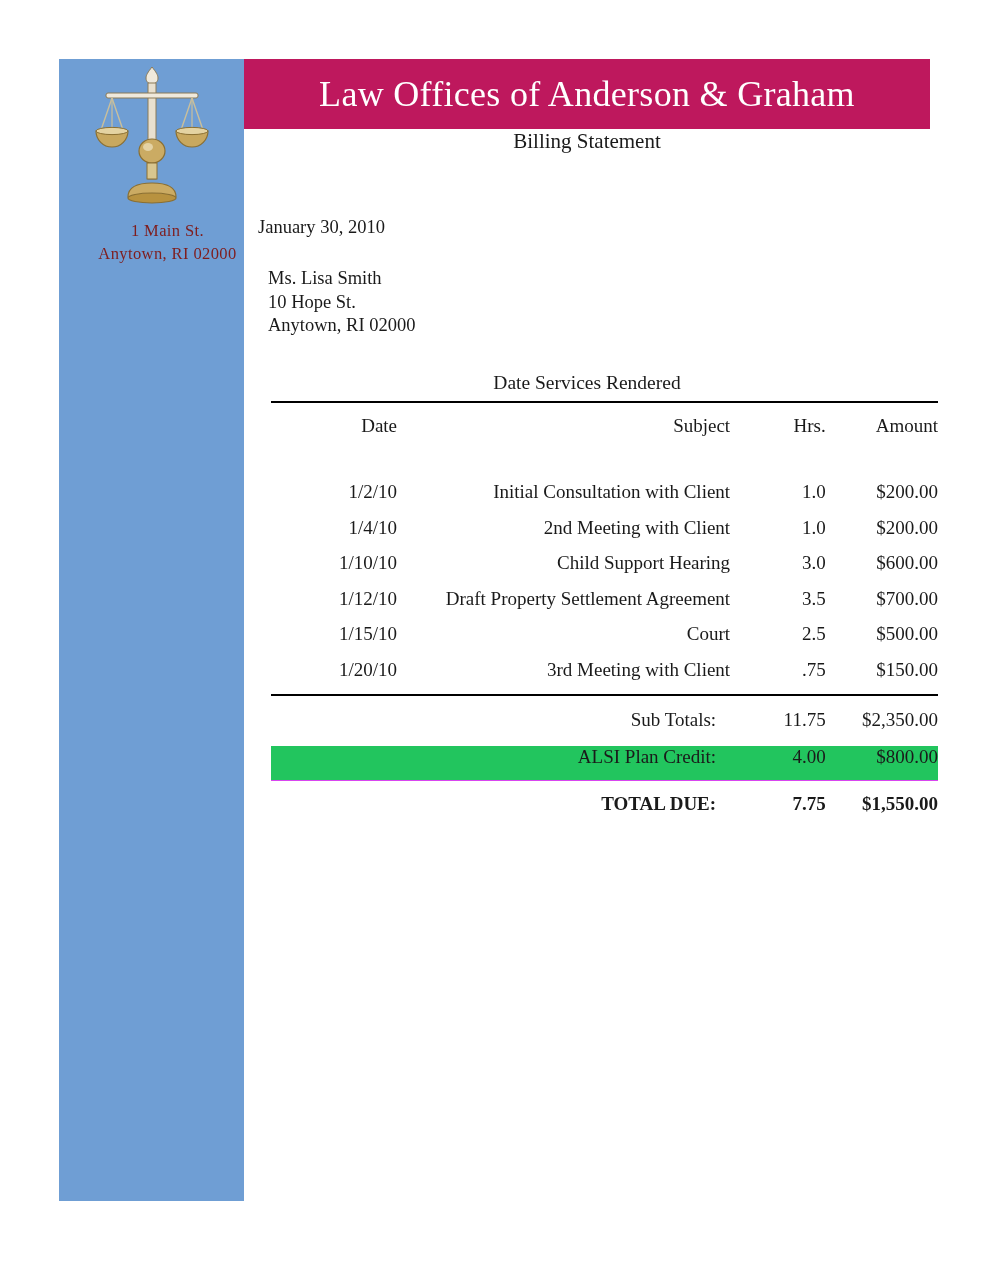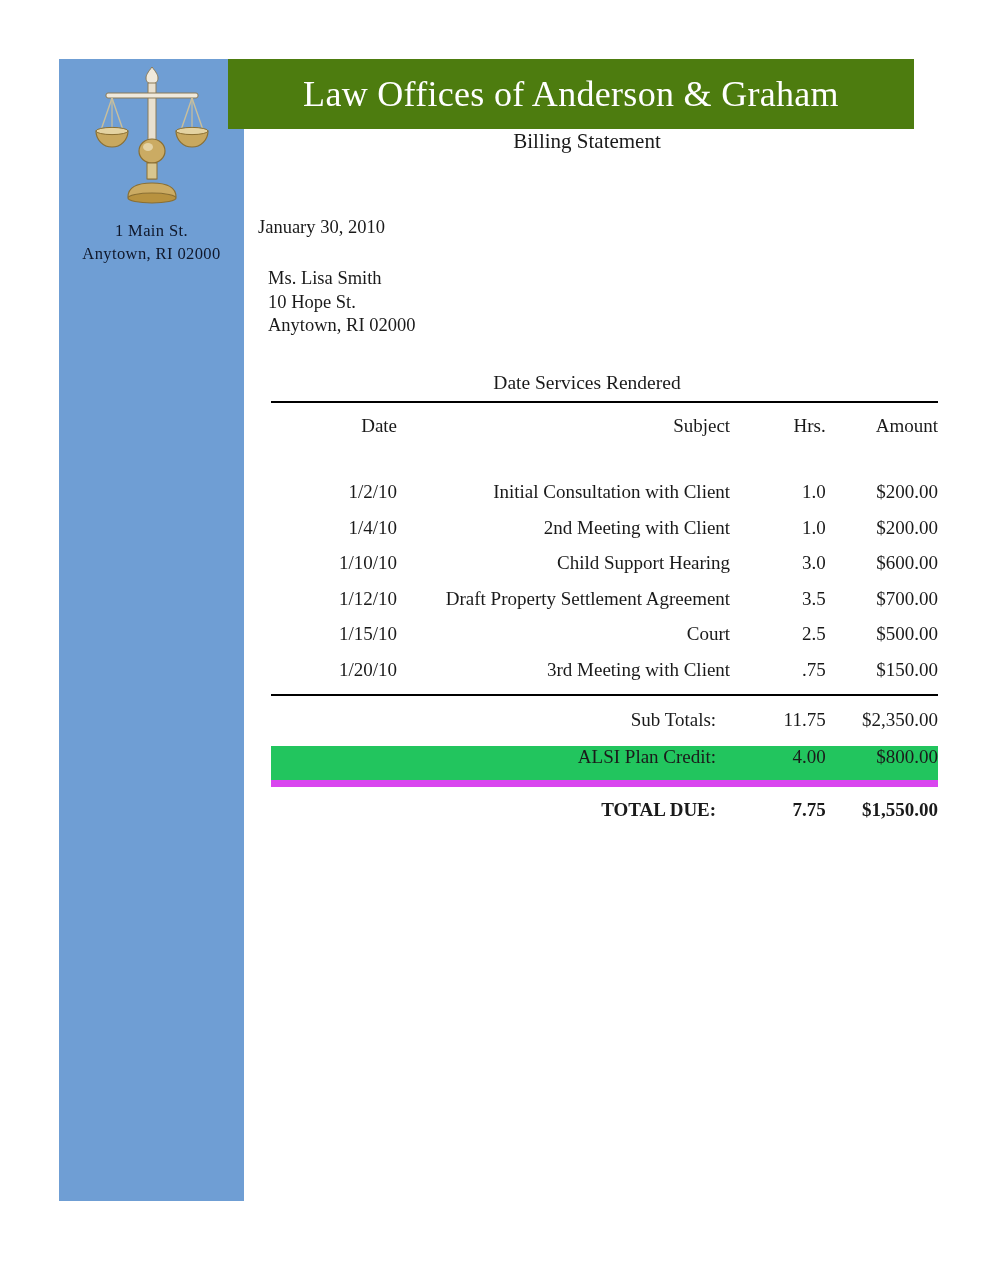--- a/index.html
+++ b/index.html
@@ -36,46 +36,47 @@
     justify-content: center;
   }
   .sidebar-address {
     position: absolute;
     left: 0;
     top: 160px;
     width: 185px;
     text-align: center;
     font-size: 16.5px;
     line-height: 23px;
-    color: #0f172a;
+    color: #7f1d1d;
     letter-spacing: 0.4px;
+    padding-left: 16px;
   }
   .sidebar-contact {
     position: absolute;
     left: 0;
     top: 239px;
     width: 185px;
     text-align: center;
     font-size: 16.5px;
     line-height: 23px;
     color: #15232e;
     letter-spacing: 0.2px;
   }
   .sidebar-contact .row {
     white-space: pre;
   }
 
   
   .header-band {
     position: absolute;
-    left: 228px;
+    left: 244px;
     top: 59px;
     width: 686px;
     height: 70px;
-    background: #4d7c0f;
+    background: #be185d;
   }
   .header-title {
     position: absolute;
     left: 0;
     top: 0;
     width: 686px;
     height: 70px;
     display: flex;
     align-items: center;
     justify-content: center;
@@ -155,21 +156,21 @@
   tr.subtotal td {
     border-top: 2px solid #000;
     padding-top: 13px !important;
     height: 37px;
   }
   tr.credit td {
     background: #22c55e;
     height: 34px;
   }
   tr.total td {
-    border-top: 7px solid #d946ef;
+    border-top: 1px solid #d946ef;
     padding-top: 12px !important;
     height: 35px;
     font-weight: bold;
   }
   td.label-right { text-align: right; padding-right: 14px !important; }
 </style>
 </head>
 <body>
 
 <div class="sidebar">

